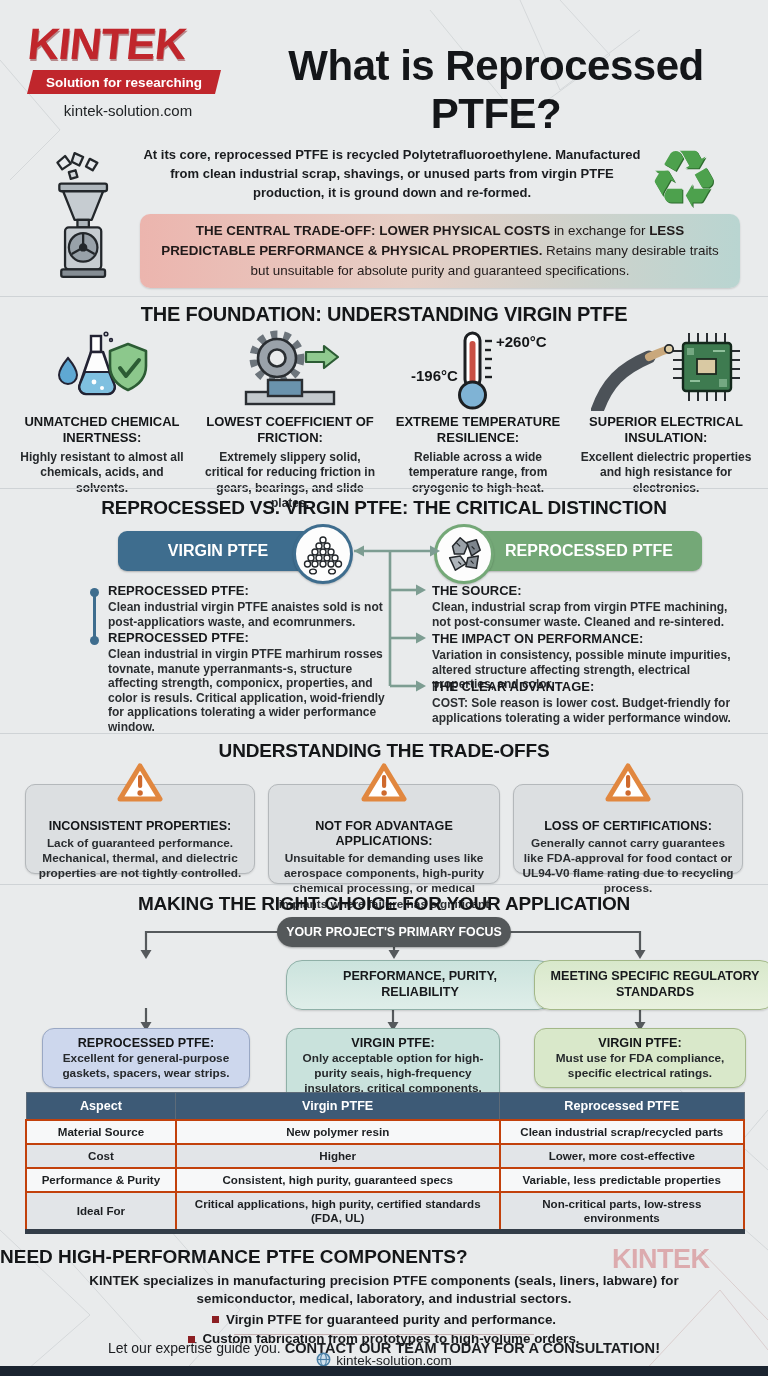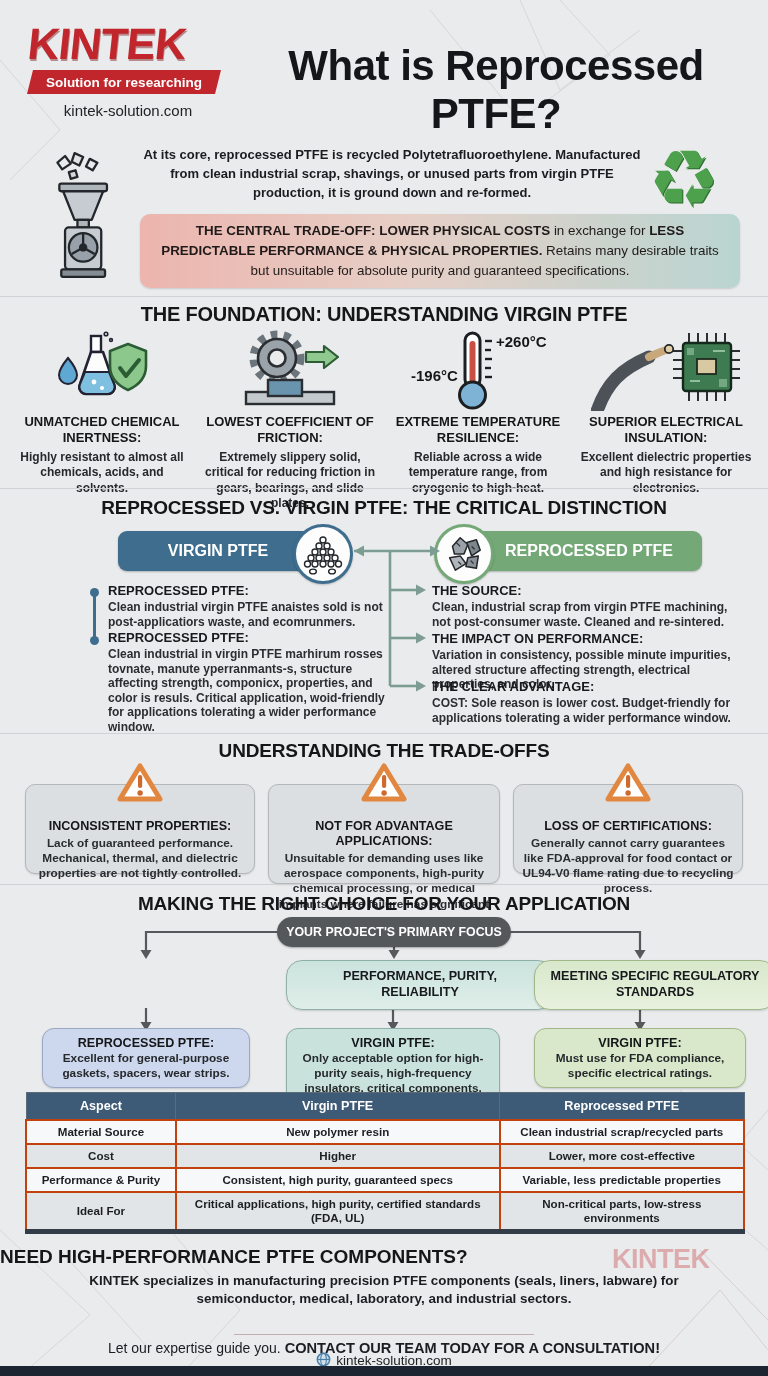--- a/index.html
+++ b/index.html
@@ -411,20 +411,24 @@
         <td>Critical applications, high purity, certified standards (FDA, UL)</td>
         <td>Non-critical parts, low-stress environments</td>
       </tr>
     </tbody>
   </table>
 
   <div class="foot-head">NEED HIGH-PERFORMANCE PTFE COMPONENTS?</div>
   <div class="foot-mark">KINTEK</div>
   <div class="foot-desc">KINTEK specializes in manufacturing precision PTFE components (seals, liners, labware) for semiconductor, medical, laboratory, and industrial sectors.</div>
 
+  <div class="foot-bullets">
+    <div class="foot-bullet"><span class="sq"></span><span>Virgin PTFE for guaranteed purity and performance.</span></div>
+    <div class="foot-bullet"><span class="sq"></span><span>Custom fabrication from prototypes to high-volume orders.</span></div>
+  </div>
 
   <div class="foot-rule"></div>
 
   <div class="foot-cta">
     <span>Let our expertise guide you. </span><span class="b" style="font-size:14.6px;">CONTACT OUR TEAM TODAY FOR A CONSULTATION!</span>
   </div>
 
   <div class="foot-site">
     <svg width="15" height="15" viewBox="0 0 16 16" style="vertical-align:-2px;margin-right:5px;">
       <circle cx="8" cy="8" r="6.6" fill="#cfe0ec" stroke="#4a7fa5" stroke-width="1.6"></circle>

